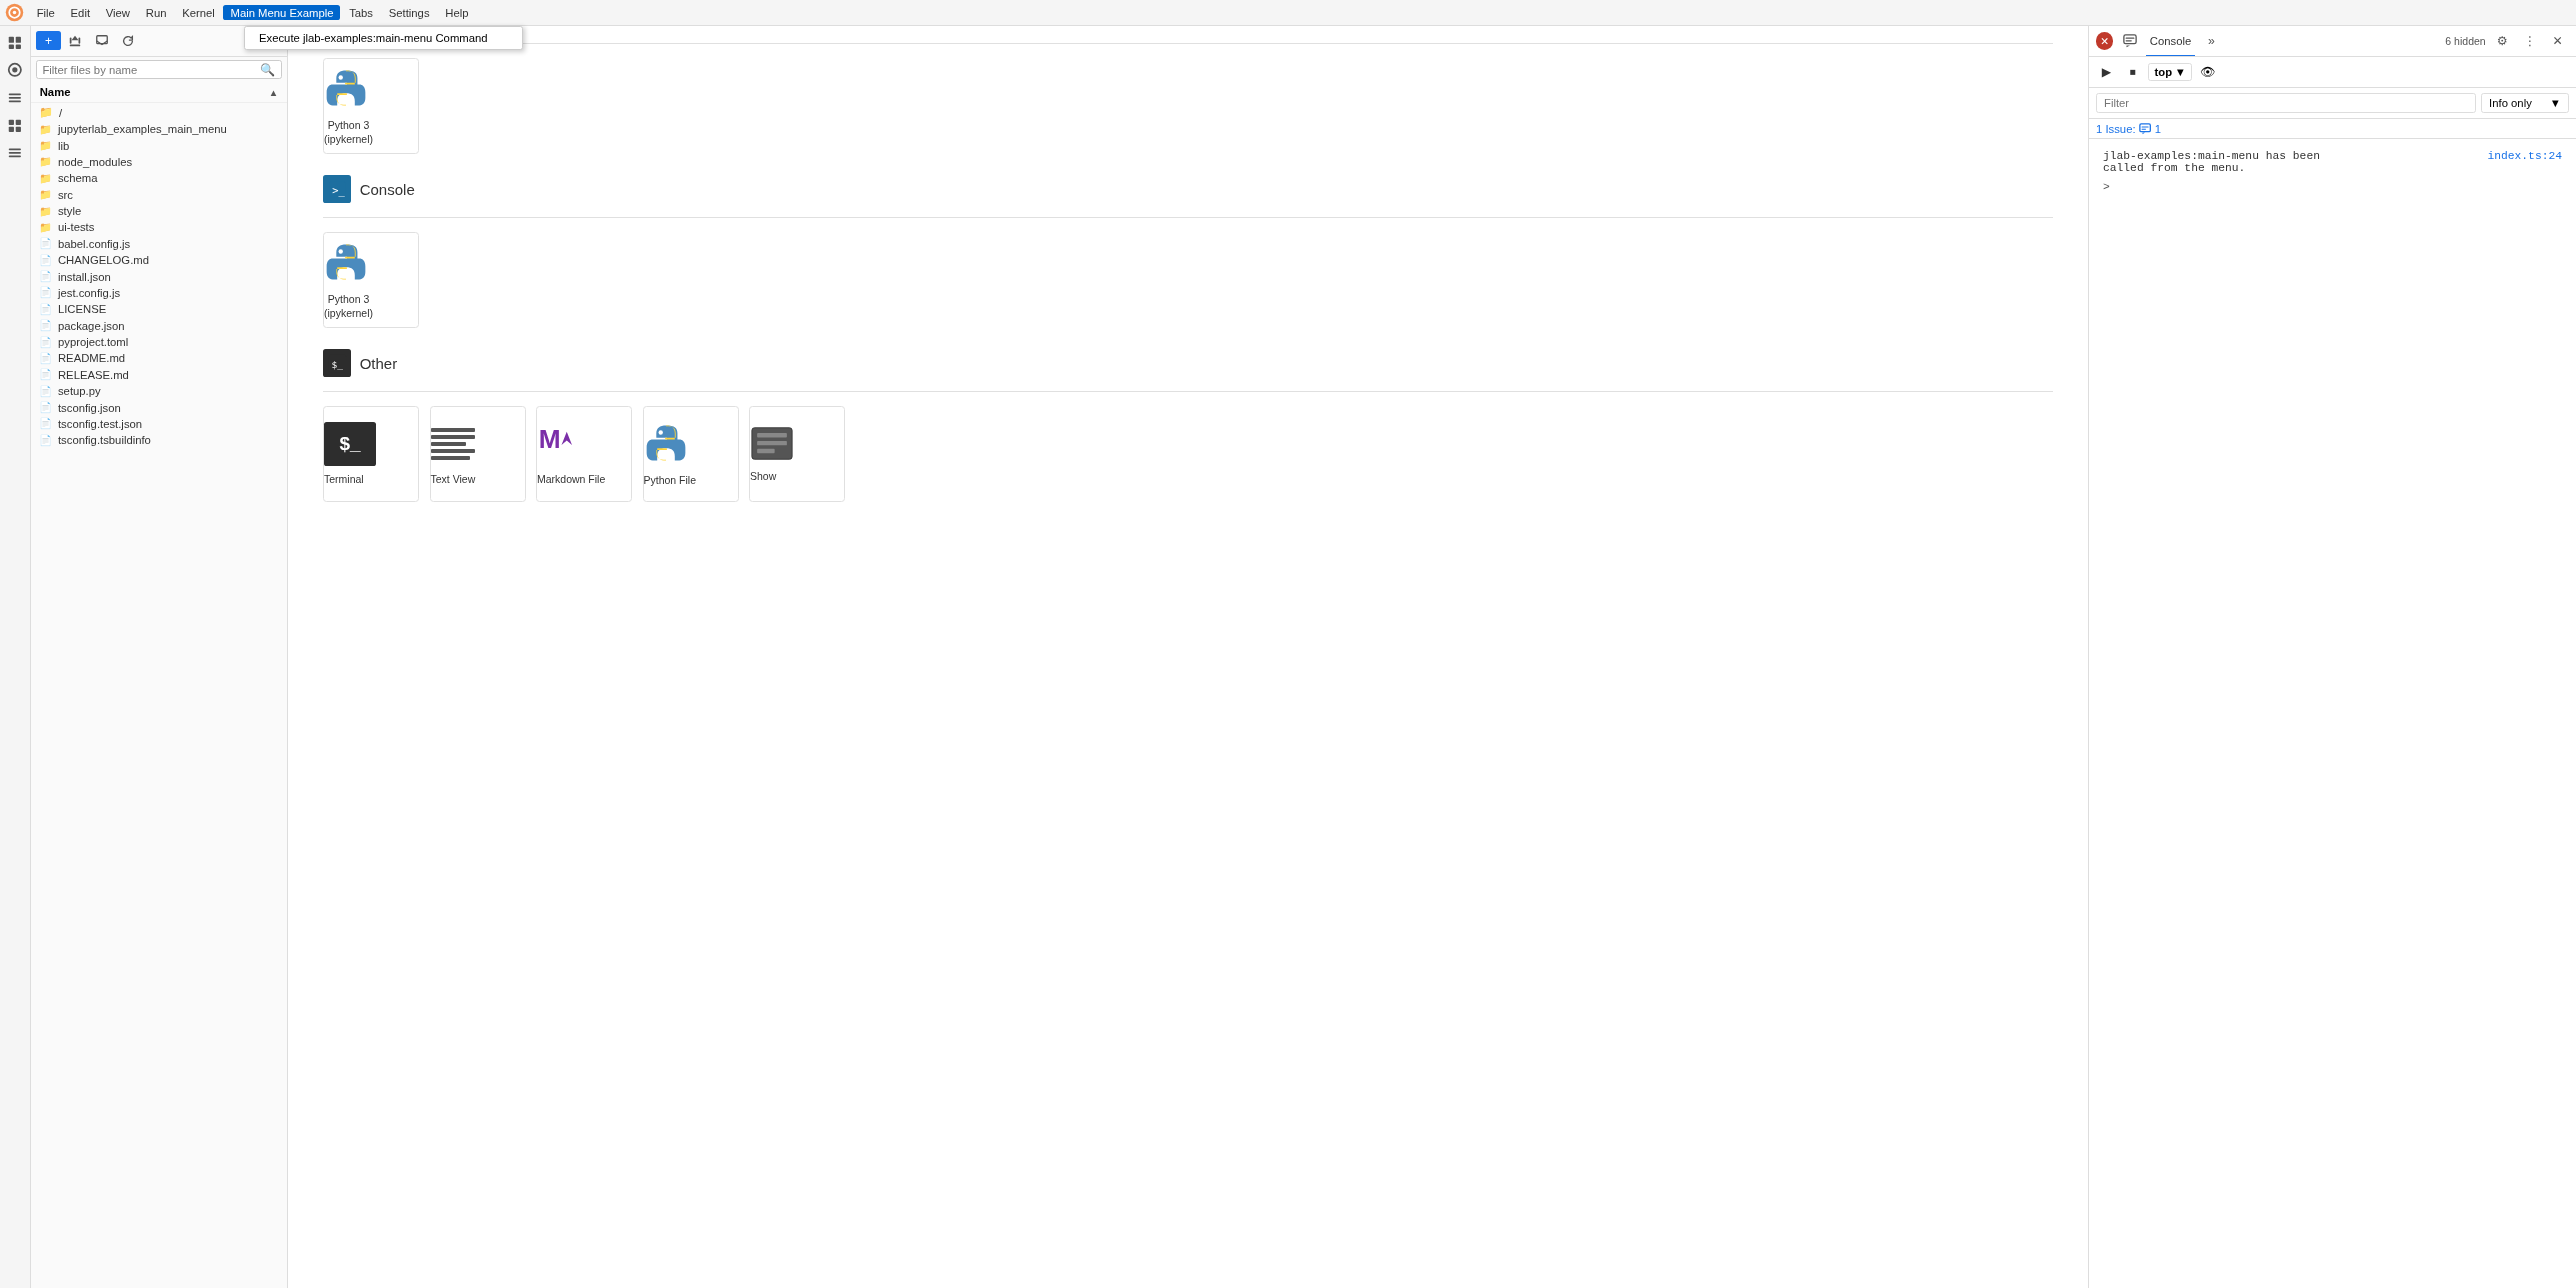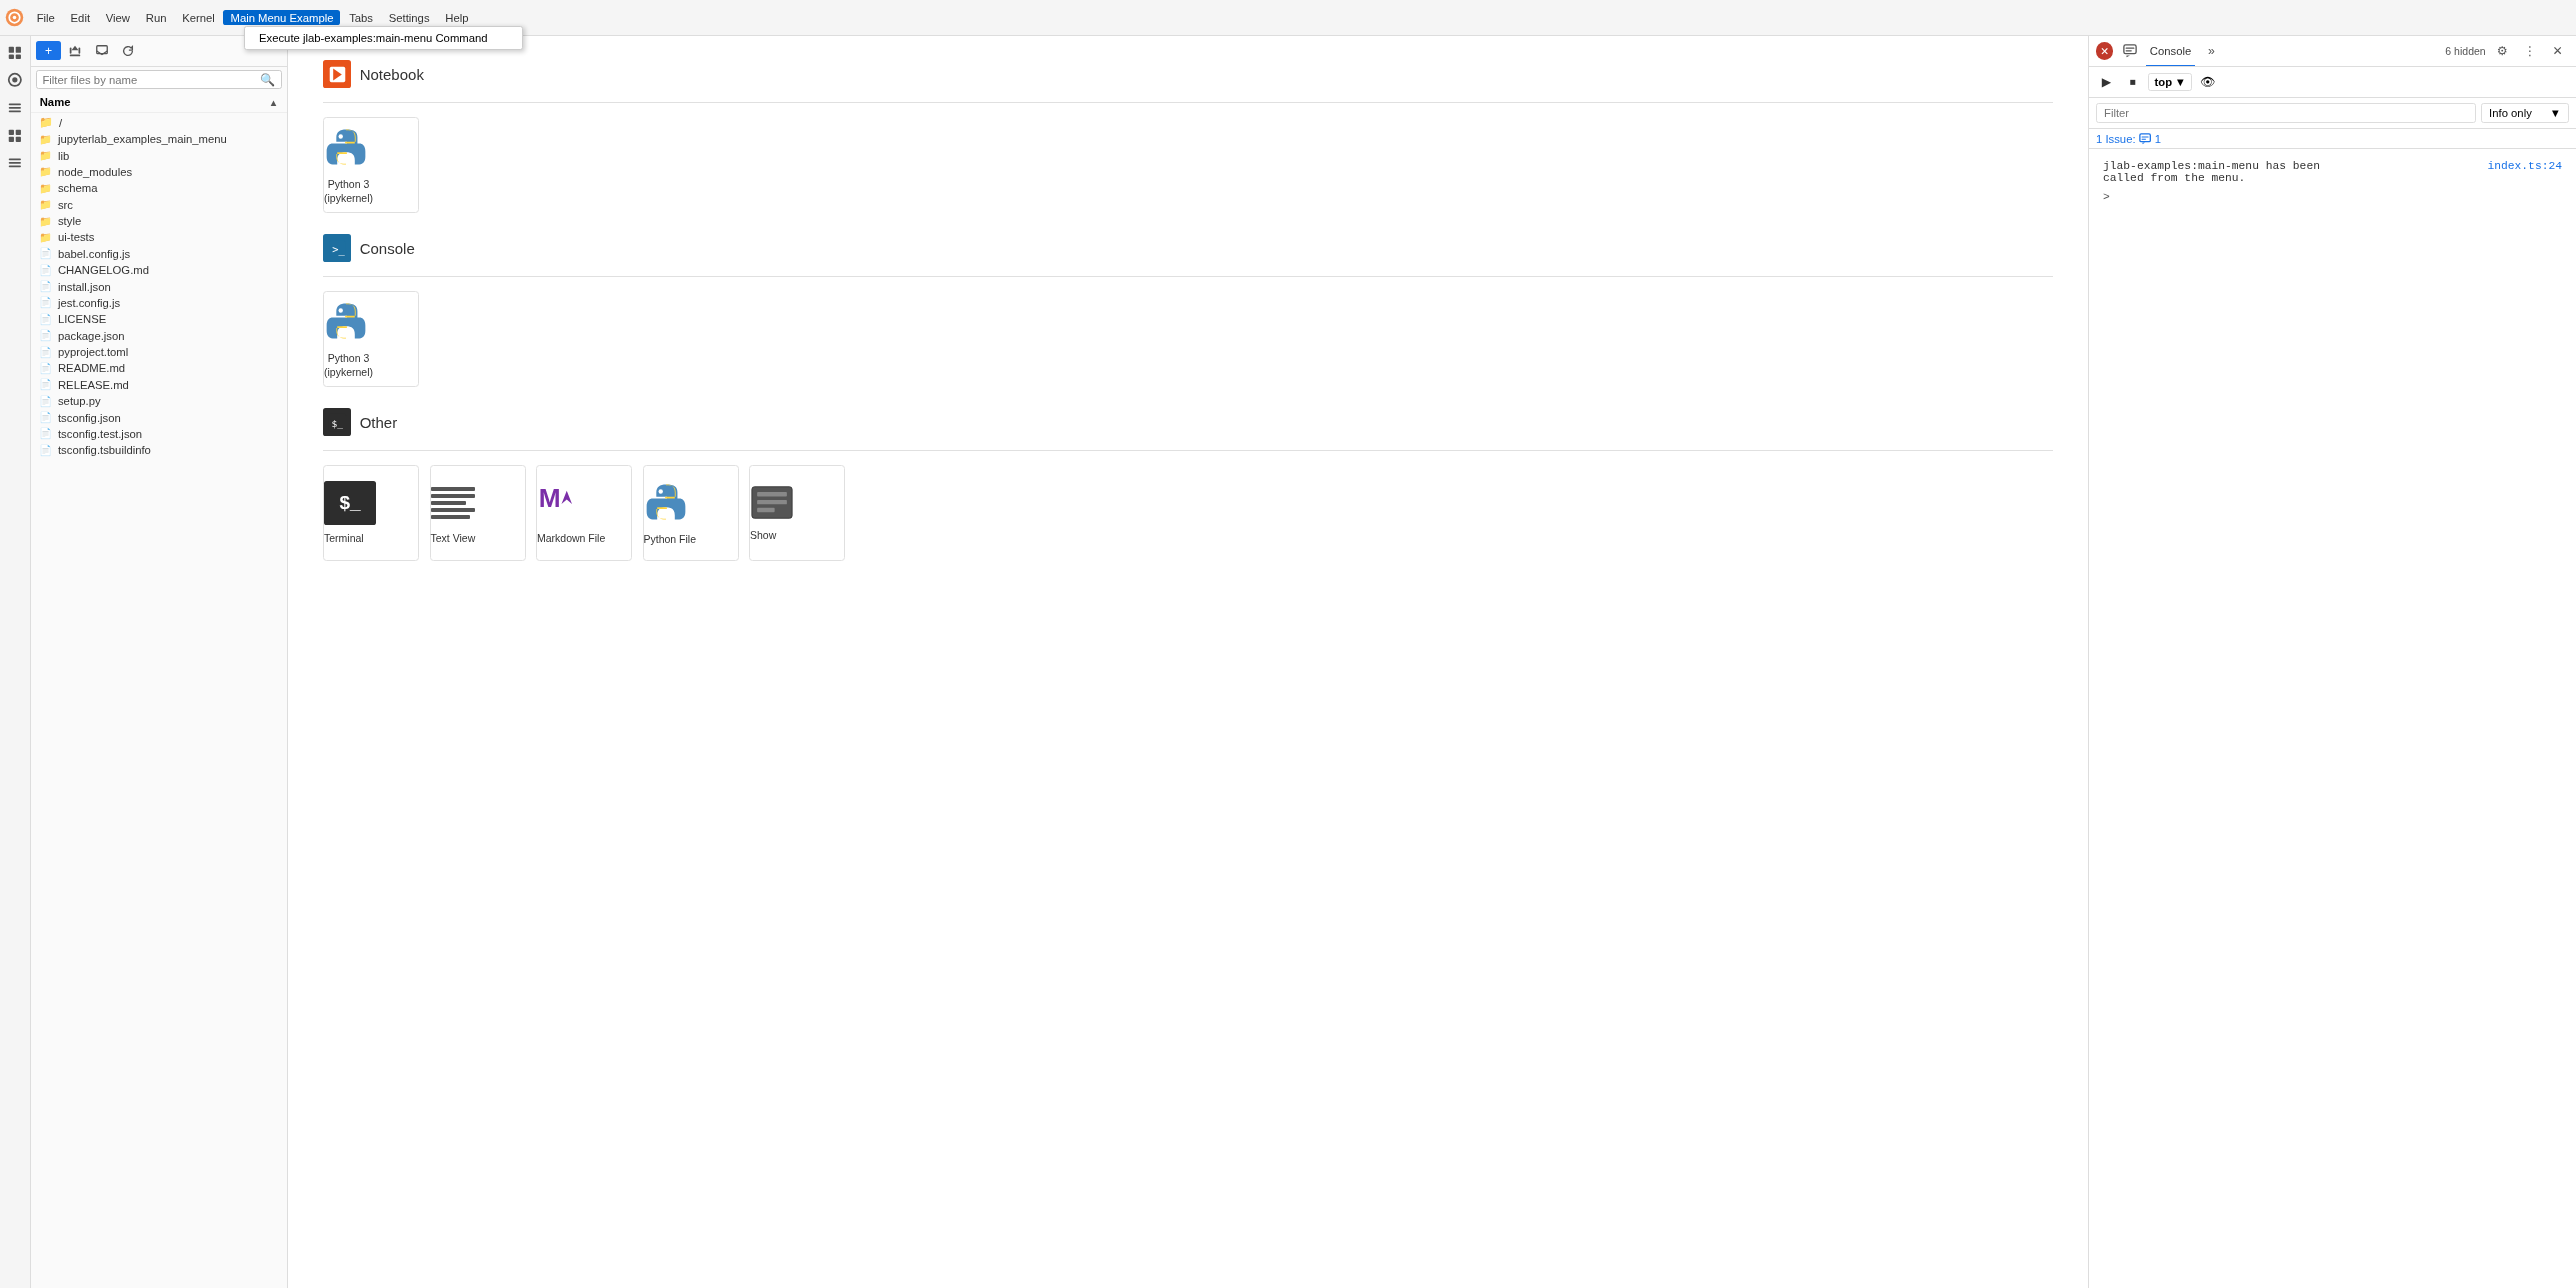--- a/index.html
+++ b/index.html
@@ -4,21 +4,21 @@
   <style>
     * { box-sizing: border-box; margin: 0; padding: 0; }
     body { font-family: -apple-system, BlinkMacSystemFont, 'Segoe UI', sans-serif; font-size: 11.3px; background: #f0f0f0; overflow: hidden; }
     
     
     .menu-bar {
       display: flex;
       align-items: center;
       background: #f5f5f5;
       border-bottom: 0.9px solid #ddd;
-      height: 36px;
+      height: 26px;
       padding: 0 3.5px;
       gap: 1.7px;
     }
     .menu-bar-logo {
       width: 21px;
       height: 21px;
       margin-right: 3.5px;
     }
     .menu-item {
       padding: 1.7px 7px;
@@ -592,29 +592,20 @@
       <div class="file-item">
         <span style="color:#888; font-size:10.5px;">📄</span>
         <span>tsconfig.tsbuildinfo</span>
       </div>
     </div>
   </div>
 
   <div class="main-content">
     <div class="launcher-area">
 
-      <div class="section-header">
-        <div class="section-icon" style="background:#e8521a;">
-          <svg width="19" height="19" viewBox="0 0 22 22">
-            <rect x="2" y="2" width="18" height="18" rx="2" fill="white"></rect>
-            <polygon points="6,4 16,11 6,18" fill="#e8521a"></polygon>
-          </svg>
-        </div>
-        <span class="section-title">Notebook</span>
-      </div>
       <hr class="section-divider">
       <div class="launcher-cards">
         <div class="launcher-card">
           <div>
             <svg width="44" height="44" viewBox="0 0 50 50">
               <path d="M25 5 C18 5 14 8 14 14 L14 19 L26 19 L26 21 L10 21 C6 21 3 24 3 30 L3 36 C3 42 6 45 12 45 L15 45 L15 40 C15 34 18 31 25 31 C32 31 35 34 35 40 L35 45 L38 45 C44 45 47 42 47 36 L47 30 C47 24 44 21 40 21 L38 21 L38 14 C38 8 35 5 25 5 Z" fill="#4B8BBE"></path>
               <path d="M25 5 C32 5 35 8 35 14 L35 21 L24 21 L24 19 L36 19 L36 14 C36 8 33 6 25 6 Z" fill="#FFD43B"></path>
               <circle cx="19" cy="13" r="2.5" fill="white"></circle>
               <path d="M25 45 C18 45 15 42 15 36 L15 31 L26 31 L26 33 L14 33 L14 36 C14 42 17 44 25 44 Z" fill="#FFD43B"></path>
               <circle cx="31" cy="37" r="2.5" fill="white"></circle>

